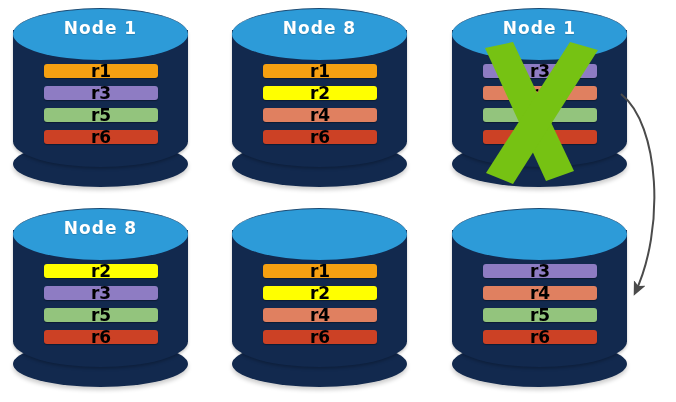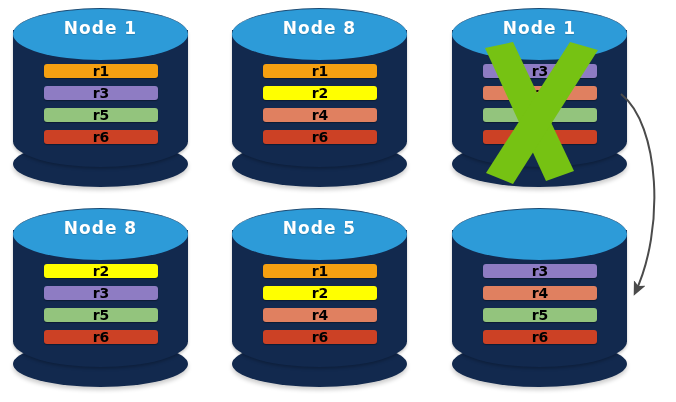--- a/index.html
+++ b/index.html
@@ -74,21 +74,21 @@
     left: 31px;
     top: 56px;
     width: 114px;
     z-index: 5;
   }
   .row-bar {
     height: 14px;
     margin-bottom: 8px;
     border-radius: 3px;
     text-align: center;
-    font-size: 14px;
+    font-size: 17px;
     font-weight: bold;
     color: #000000;
     line-height: 14px;
     box-shadow: 0 1px 1px rgba(0,0,0,0.35);
   }
   .row-bar:last-child { margin-bottom: 0; }
 
   .x-mark {
     position: absolute;
     left: 455px;
@@ -169,21 +169,20 @@
       <div class="row-bar" style="background: rgb(142, 124, 195);">r3</div>
       <div class="row-bar" style="background: rgb(147, 196, 125);">r5</div>
       <div class="row-bar" style="background: rgb(204, 65, 37);">r6</div>
     </div>
   </div>
 
   <div class="node" style="left:232px; top:208px;">
     <div class="cyl-bottom"></div>
     <div class="cyl-body"></div>
     <div class="cyl-top"></div>
-    <div class="cyl-title">Node 5</div>
     <div class="rows">
       <div class="row-bar" style="background: rgb(245, 160, 17);">r1</div>
       <div class="row-bar" style="background: rgb(255, 255, 0);">r2</div>
       <div class="row-bar" style="background: rgb(224, 128, 96);">r4</div>
       <div class="row-bar" style="background: rgb(204, 65, 37);">r6</div>
     </div>
   </div>
 
   <div class="node" style="left:452px; top:208px;">
     <div class="cyl-bottom"></div>

